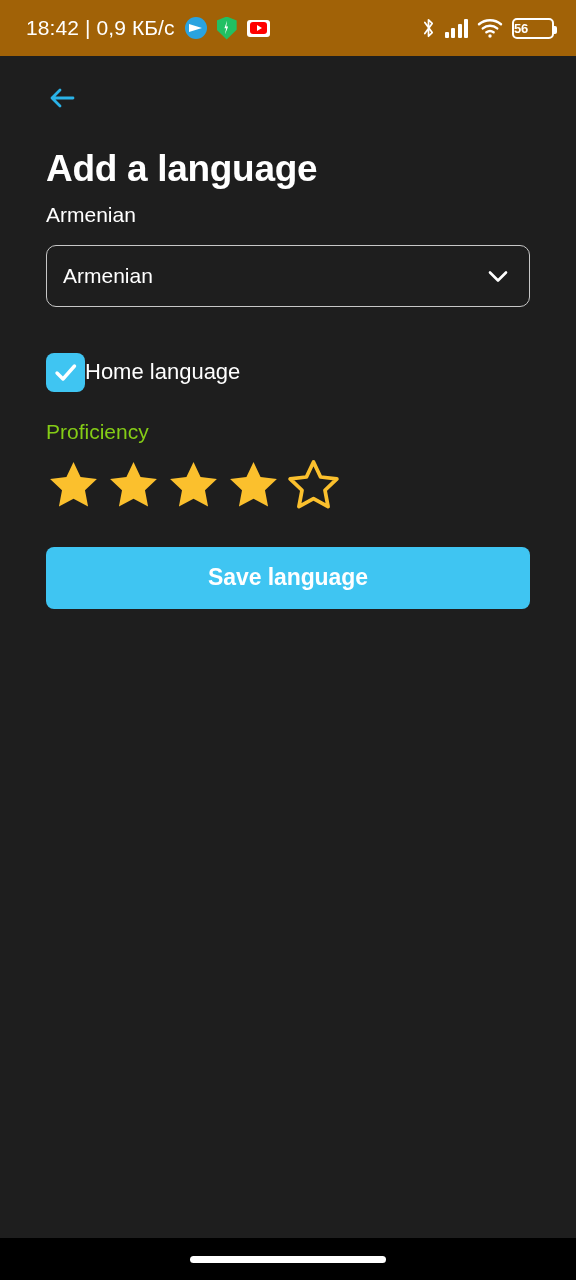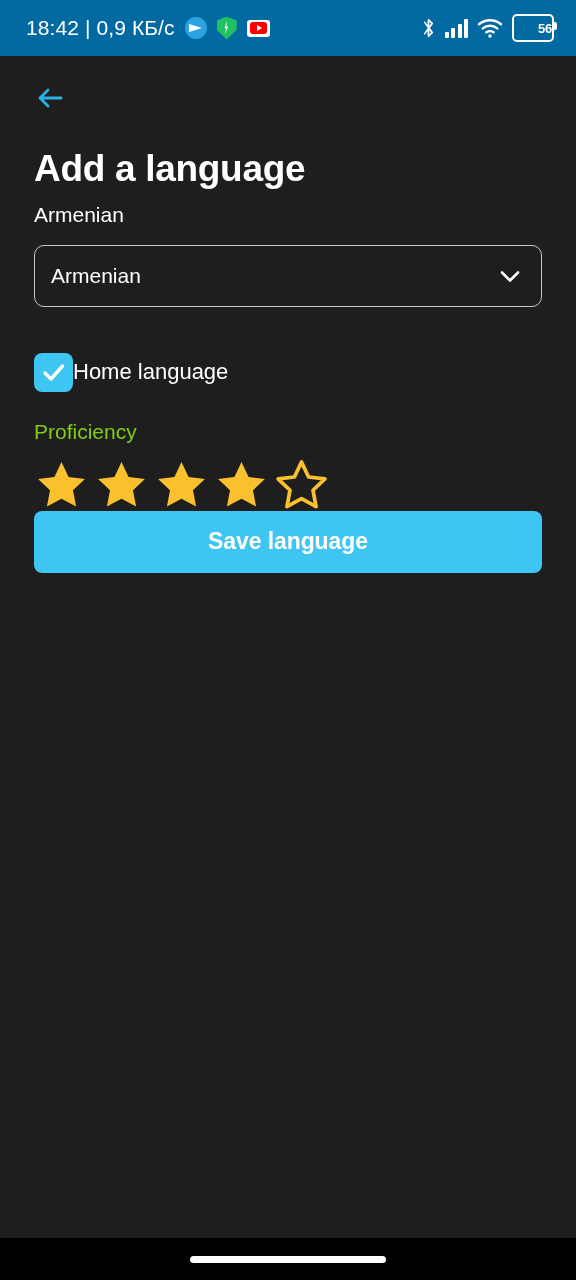--- a/index.html
+++ b/index.html
@@ -14,21 +14,21 @@
     width:576px; height:1280px;
     background:#1e1e1e;
     display:flex; flex-direction:column;
   }
 
   
   .statusbar {
     height:56px; flex:0 0 56px;
     display:flex; align-items:center; justify-content:space-between;
     padding:0 22px 0 26px;
-    background:#0369a1;
+    background:#a16207;
   }
   .sb-left { display:flex; align-items:center; gap:10px; }
   .sb-time {
     color:#ffffff; font-size:21px; font-weight:500;
     letter-spacing:0.1px; white-space:nowrap;
   }
   .sb-right { display:flex; align-items:center; gap:9px; }
   .ic { display:block; }
 
   .tg-icon {
@@ -73,34 +73,34 @@
   .bt-icon { width:15px; height:22px; }
   .signal { display:flex; align-items:flex-end; gap:2.5px; height:19px; }
   .signal i { width:4px; background:#ffffff; border-radius:1px; display:block; }
   .signal i:nth-child(1){ height:6px; }
   .signal i:nth-child(2){ height:10px; }
   .signal i:nth-child(3){ height:14px; }
   .signal i:nth-child(4){ height:19px; }
   .wifi-icon { width:26px; height:20px; }
 
   .battery {
-    width:42px; height:28px; border:2px solid #ffffff; border-radius:5px;
-    position:relative; display:flex; align-items:center; justify-content:flex-end;
+    width:42px; height:21px; border:2px solid #ffffff; border-radius:5px;
+    position:relative; display:flex; align-items:center; justify-content:flex-start;
   }
   .battery::after {
     content:""; position:absolute; right:-5px; top:6px;
     width:3px; height:8px; background:#ffffff; border-radius:0 2px 2px 0;
   }
   .battery span {
     color:#ffffff; font-size:13px; font-weight:600; line-height:1;
     letter-spacing:-0.2px;
   }
 
   
-  .content { flex:1 1 auto; padding:0 34px; position:relative; }
+  .content { flex:1 1 auto; padding:0 46px; position:relative; }
 
   .back-btn {
     margin-top:18px;
     width:48px; height:48px;
     display:flex; align-items:center; justify-content:flex-start;
     cursor:pointer;
   }
   .back-btn svg { width:32px; height:32px; display:block; }
 
   .page-title {
@@ -147,20 +147,21 @@
 
   .prof-label {
     color:#84cc16; font-size:21px; font-weight:400;
     margin-top:28px;
   }
 
   .stars { margin-top:14px; display:flex; align-items:center; gap:5px; }
   .star { width:55px; height:53px; display:block; cursor:pointer; }
 
   .save-btn {
+    margin-top:36px;
     height:62px;
     background:#3fc5f2;
     border-radius:8px;
     display:flex; align-items:center; justify-content:center;
     cursor:pointer;
   }
   .save-btn span {
     color:#ffffff; font-size:23px; font-weight:bold;
     letter-spacing:-0.1px;
   }

